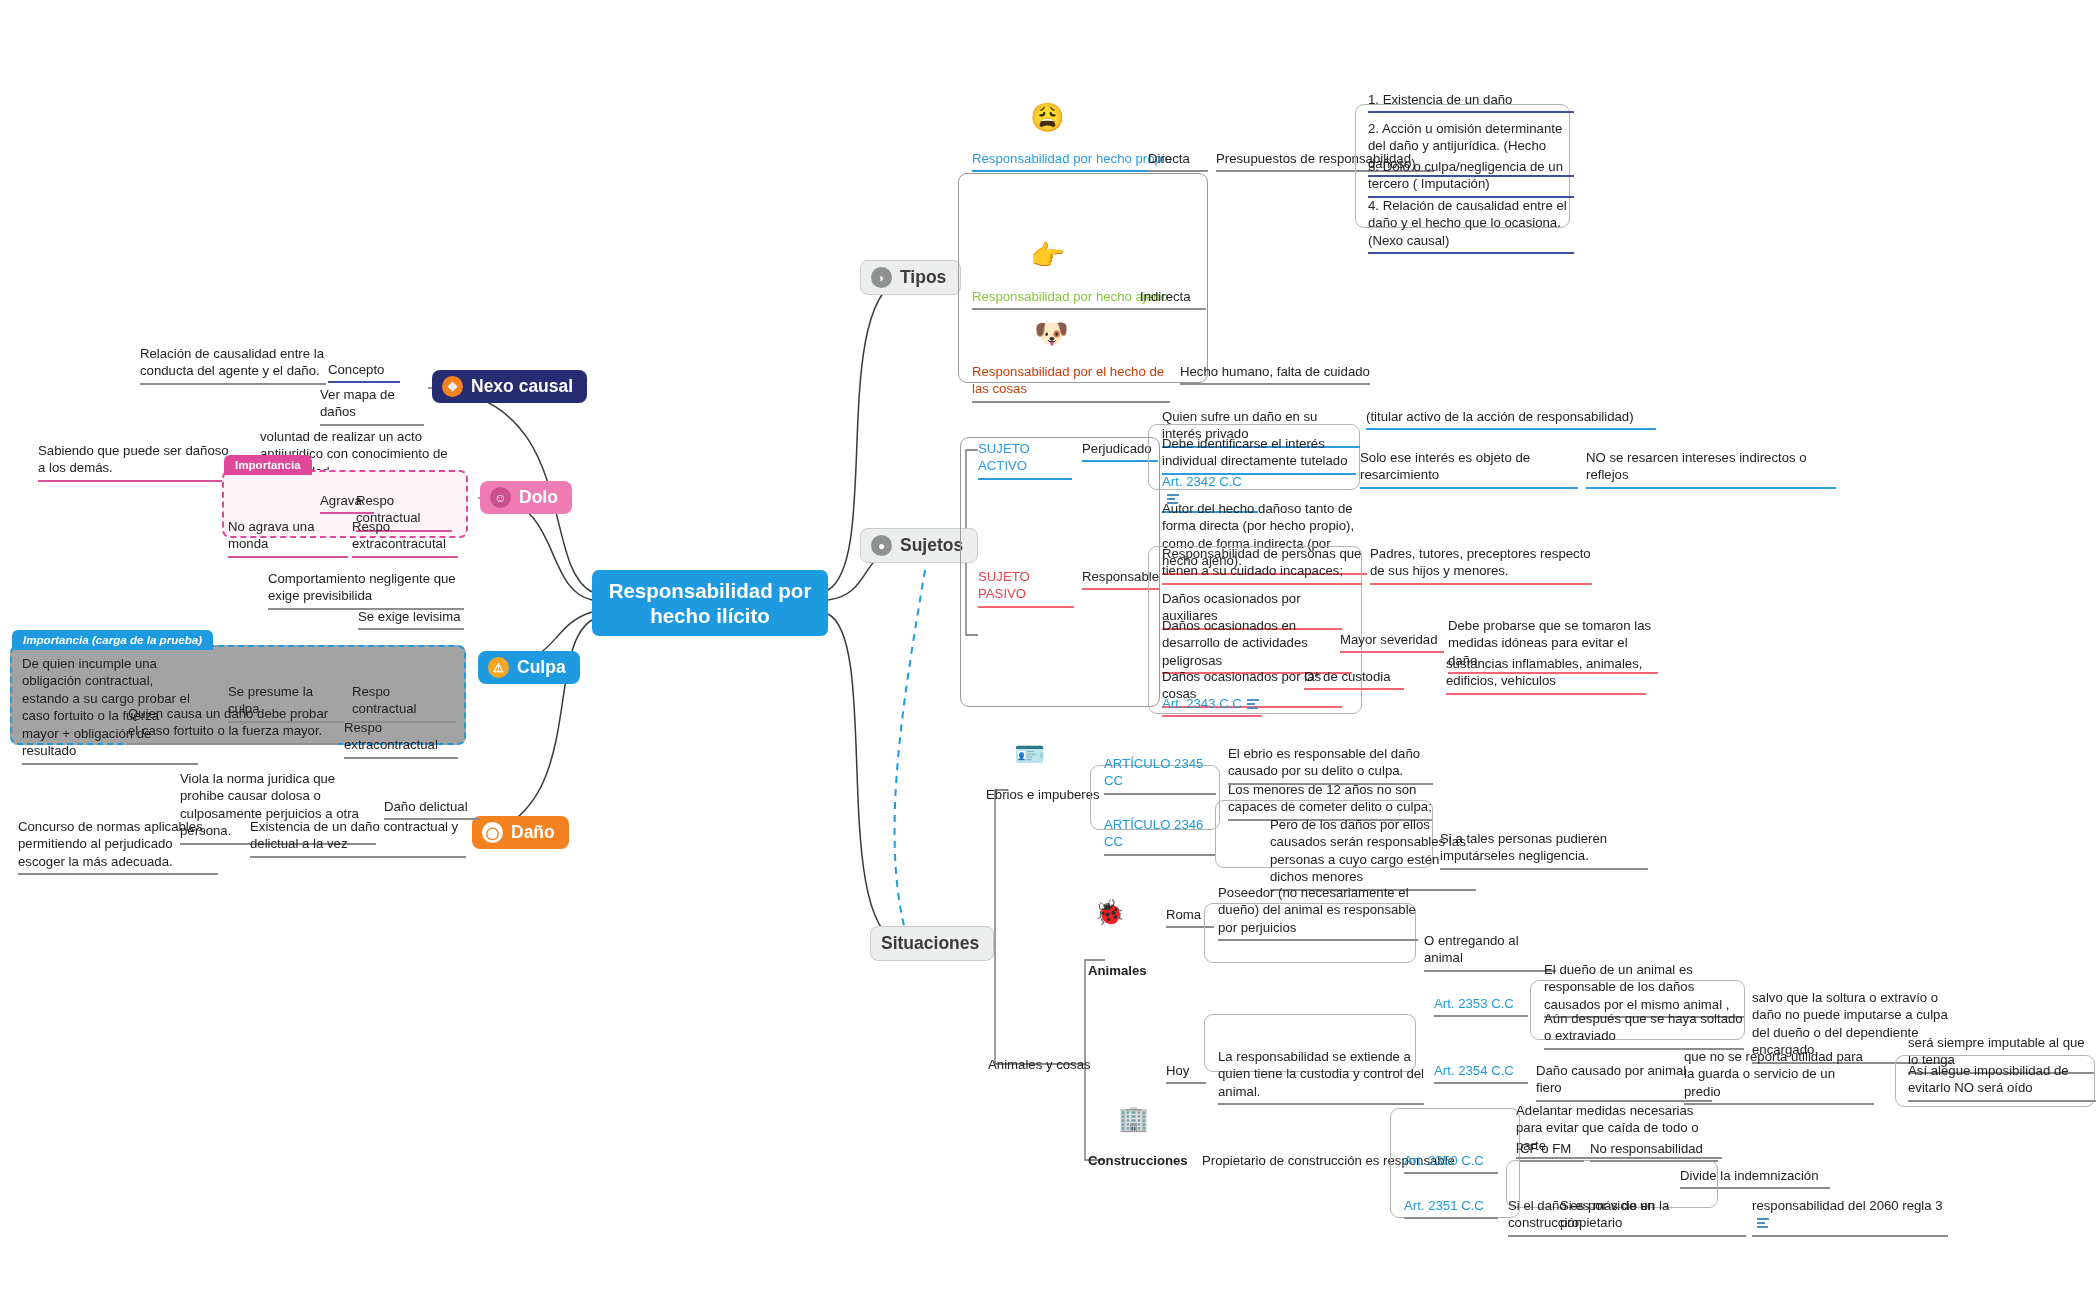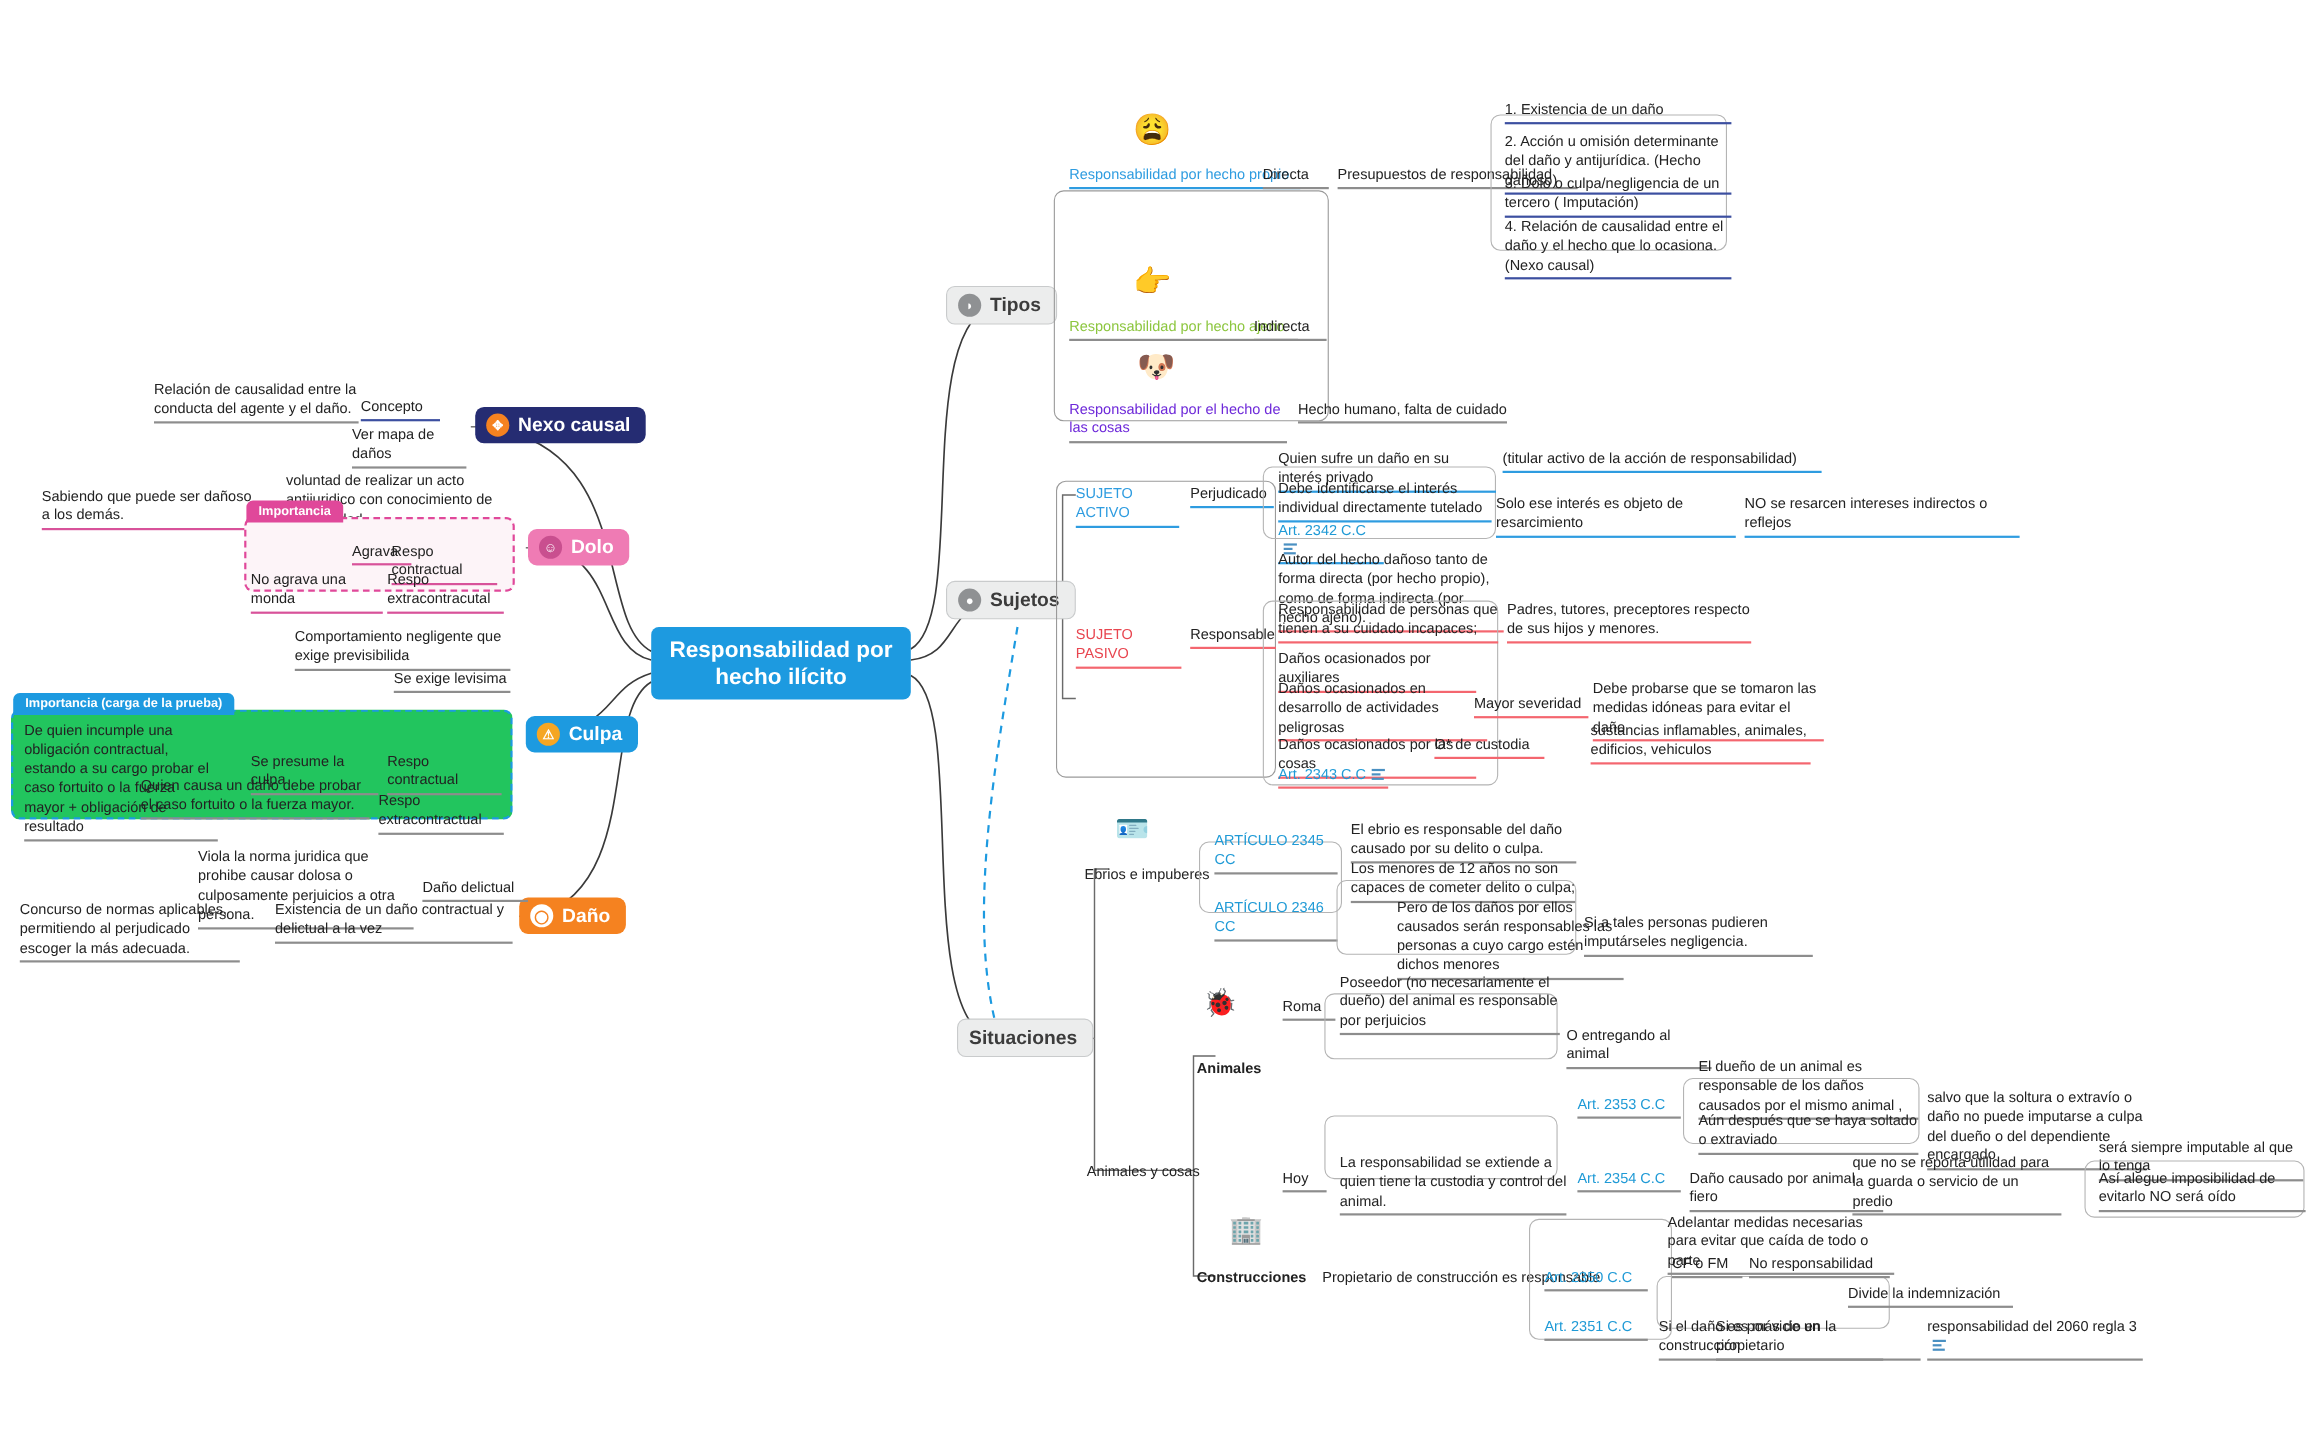--- a/index.html
+++ b/index.html
@@ -94,21 +94,21 @@
     top: -17px; left: 0;
     font-size: 11.6px;
     font-weight: bold;
     color: #ffffff;
     padding: 3px 11px 4px 11px;
     border-radius: 6px 6px 0 0;
     white-space: nowrap;
   }
   .callout.pink { border: 2px dashed #e0489a; background: #fdf4f8; }
   .callout.pink .cap { background: #e0489a; }
-  .callout.blue { border: 2px dashed #1d9ae0; background: #22c55e; }
+  .callout.blue { border: 2px dashed #1d9ae0; background: #a3a3a3; font-style: italic; }
   .callout.blue .cap { background: #1d9ae0; }
 
   
   .frame {
     position: absolute;
     border: 1px solid #9a9a9a;
     border-radius: 9px;
     background: transparent;
   }
   .frame.thin { border-color: #b4b4b4; }
@@ -226,21 +226,21 @@
   <div class="node ul-navy" style="left:1368px; top:91px; width:206px;">1. Existencia de un daño</div>
   <div class="node ul-navy" style="left:1368px; top:120px; width:206px;">2. Acción u omisión determinante del daño y antijurídica. (Hecho dañoso)</div>
   <div class="node ul-navy" style="left:1368px; top:158px; width:206px;">3. Dolo o culpa/negligencia de un tercero ( Imputación)</div>
   <div class="node ul-navy" style="left:1368px; top:197px; width:206px;">4. Relación de causalidad entre el daño y el hecho que lo ocasiona. (Nexo causal)</div>
 
   <div class="emoji" style="left:1030px; top:242px;">👉</div>
   <div class="node ul" style="left:972px; top:288px; width:208px; color:#8cc63e;">Responsabilidad por hecho ajeno</div>
   <div class="node ul" style="left:1140px; top:288px; width:66px;">Indirecta</div>
 
   <div class="emoji" style="left:1034px; top:320px;">🐶</div>
-  <div class="node ul" style="left:972px; top:363px; width:198px; color:#6d28d9;">Responsabilidad por el hecho de las cosas</div>
+  <div class="node ul" style="left:972px; top:363px; width:198px; color:#c2410c;">Responsabilidad por el hecho de las cosas</div>
   <div class="node ul" style="left:1180px; top:363px; width:190px;">Hecho humano, falta de cuidado</div>
 
   <div class="frame" style="left:960px; top:437px; width:200px; height:270px;"></div>
 
   <div class="node ul-blue t-blue" style="left:978px; top:440px; width:94px;">SUJETO ACTIVO</div>
   <div class="node ul-blue" style="left:1082px; top:440px; width:76px;">Perjudicado</div>
 
   <div class="frame thin" style="left:1148px; top:424px; width:212px; height:66px;"></div>
   <div class="node ul-blue" style="left:1162px; top:408px; width:198px;">Quien sufre un daño en su interés privado</div>
   <div class="node ul-blue" style="left:1366px; top:408px; width:290px;">(titular activo de la acción de responsabilidad)</div>

